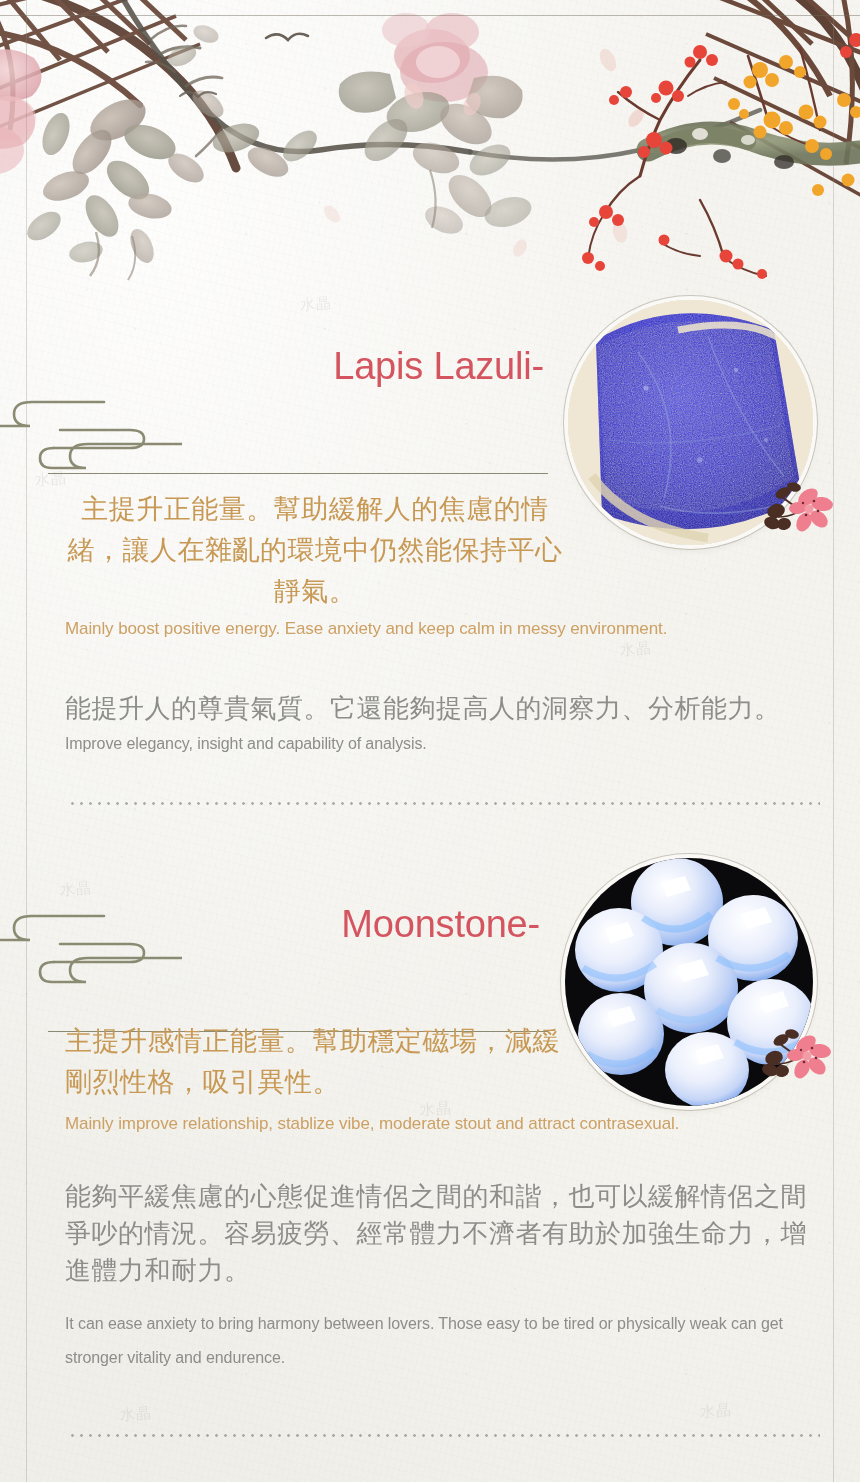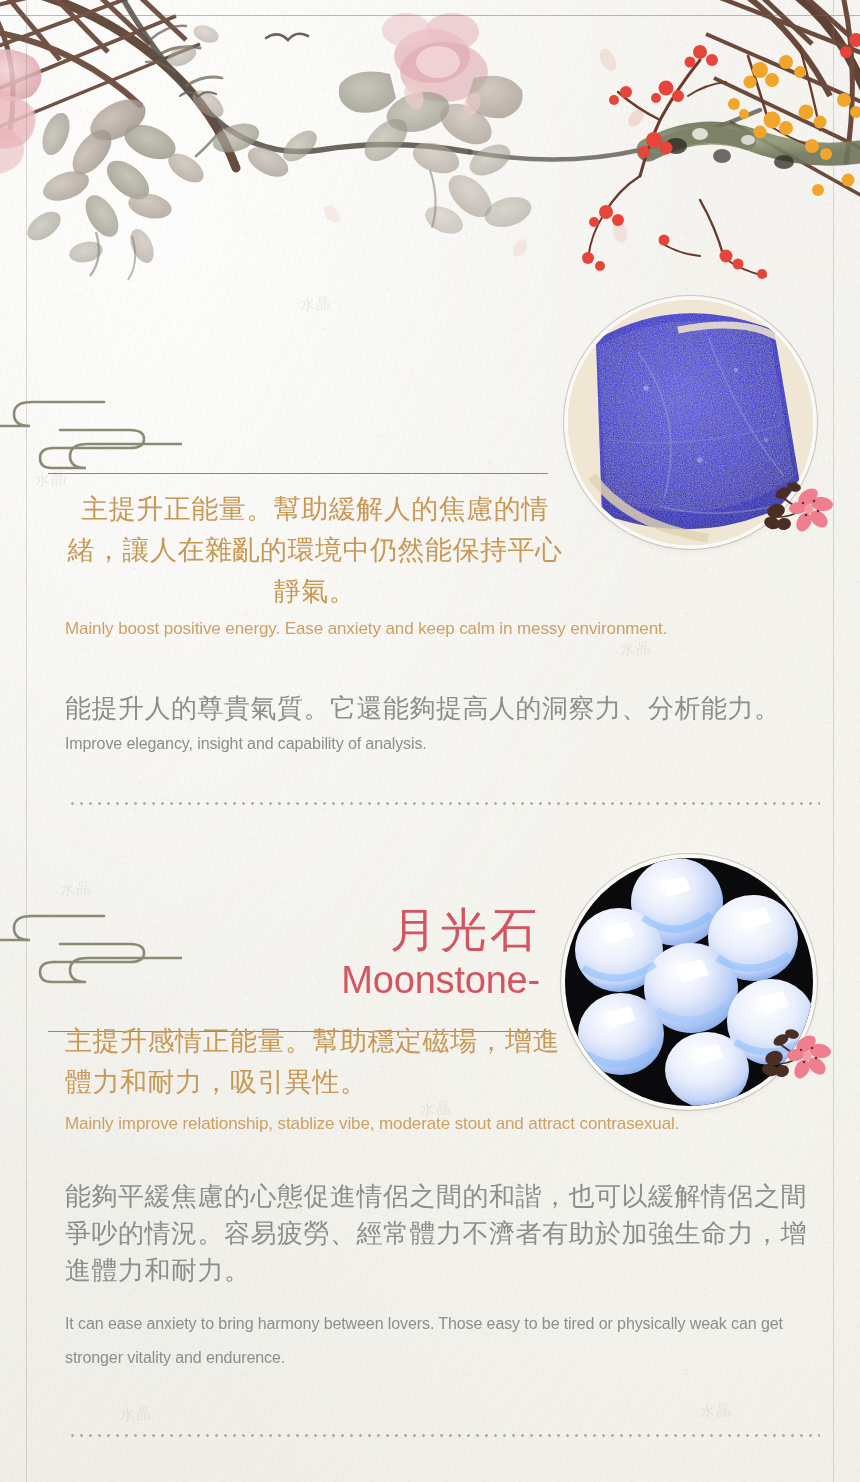--- a/index.html
+++ b/index.html
@@ -432,20 +432,21 @@
       </g>
       <g fill="#6d2a33">
         <circle cx="52" cy="24" r="1.3"></circle>
           <circle cx="56" cy="34" r="1.3"></circle>
         <circle cx="44" cy="38" r="1.3"></circle>
           <circle cx="41" cy="26" r="1.2"></circle>
       </g>
     </svg>
 
     <div class="title-block" style="right:316px; top:52px;">
+      <div class="stone-name-en">Lapis Lazuli-</div>
     </div>
 
     <div class="rule-under-title" style="left:48px; top:181px; width:500px;"></div>
 
     <div class="body-text" style="left:65px; top:197px; width:500px;text-align:center;">
       <div class="feature-cn">主提升正能量。幫助緩解人的焦慮的情緒，讓人在雜亂的環境中仍然能保持平心靜氣。</div>
     </div>
     <div class="body-text" style="left:65px; top:320px; width:700px;">
       <div class="feature-en">Mainly boost positive energy. Ease anxiety and keep calm in messy environment.</div>
     </div>
@@ -533,28 +534,27 @@
       </g>
       <g fill="#6d2a33">
         <circle cx="52" cy="24" r="1.3"></circle>
           <circle cx="56" cy="34" r="1.3"></circle>
         <circle cx="44" cy="38" r="1.3"></circle>
           <circle cx="41" cy="26" r="1.2"></circle>
       </g>
     </svg>
 
     <div class="title-block" style="right:320px; top:56px;">
-      <div class="stone-name-cn">月光石</div>
       <div class="stone-name-en">Moonstone-</div>
     </div>
 
     <div class="rule-under-title" style="left:48px; top:185px; width:500px;"></div>
 
     <div class="body-text" style="left:65px; top:175px; width:500px;">
-      <div class="feature-cn">主提升感情正能量。幫助穩定磁場，增進體力和耐力，吸引異性。</div>
+      <div class="feature-cn">主提升感情正能量。幫助穩定磁場，減緩剛烈性格，吸引異性。</div>
     </div>
     <div class="body-text" style="left:65px; top:261px; width:710px;">
       <div class="feature-en">Mainly improve relationship, stablize vibe, moderate stout and attract contrasexual.</div>
     </div>
     <div class="body-text" style="left:65px; top:332px; width:745px;">
       <div class="detail-cn">能夠平緩焦慮的心態促進情侶之間的和諧，也可以緩解情侶之間爭吵的情況。容易疲勞、經常體力不濟者有助於加強生命力，增進體力和耐力。</div>
     </div>
     <div class="body-text" style="left:65px; top:461px; width:720px;">
       <div class="detail-en">It can ease anxiety to bring harmony between lovers. Those easy to be tired or physically weak can get stronger vitality and endurence.</div>
     </div>

